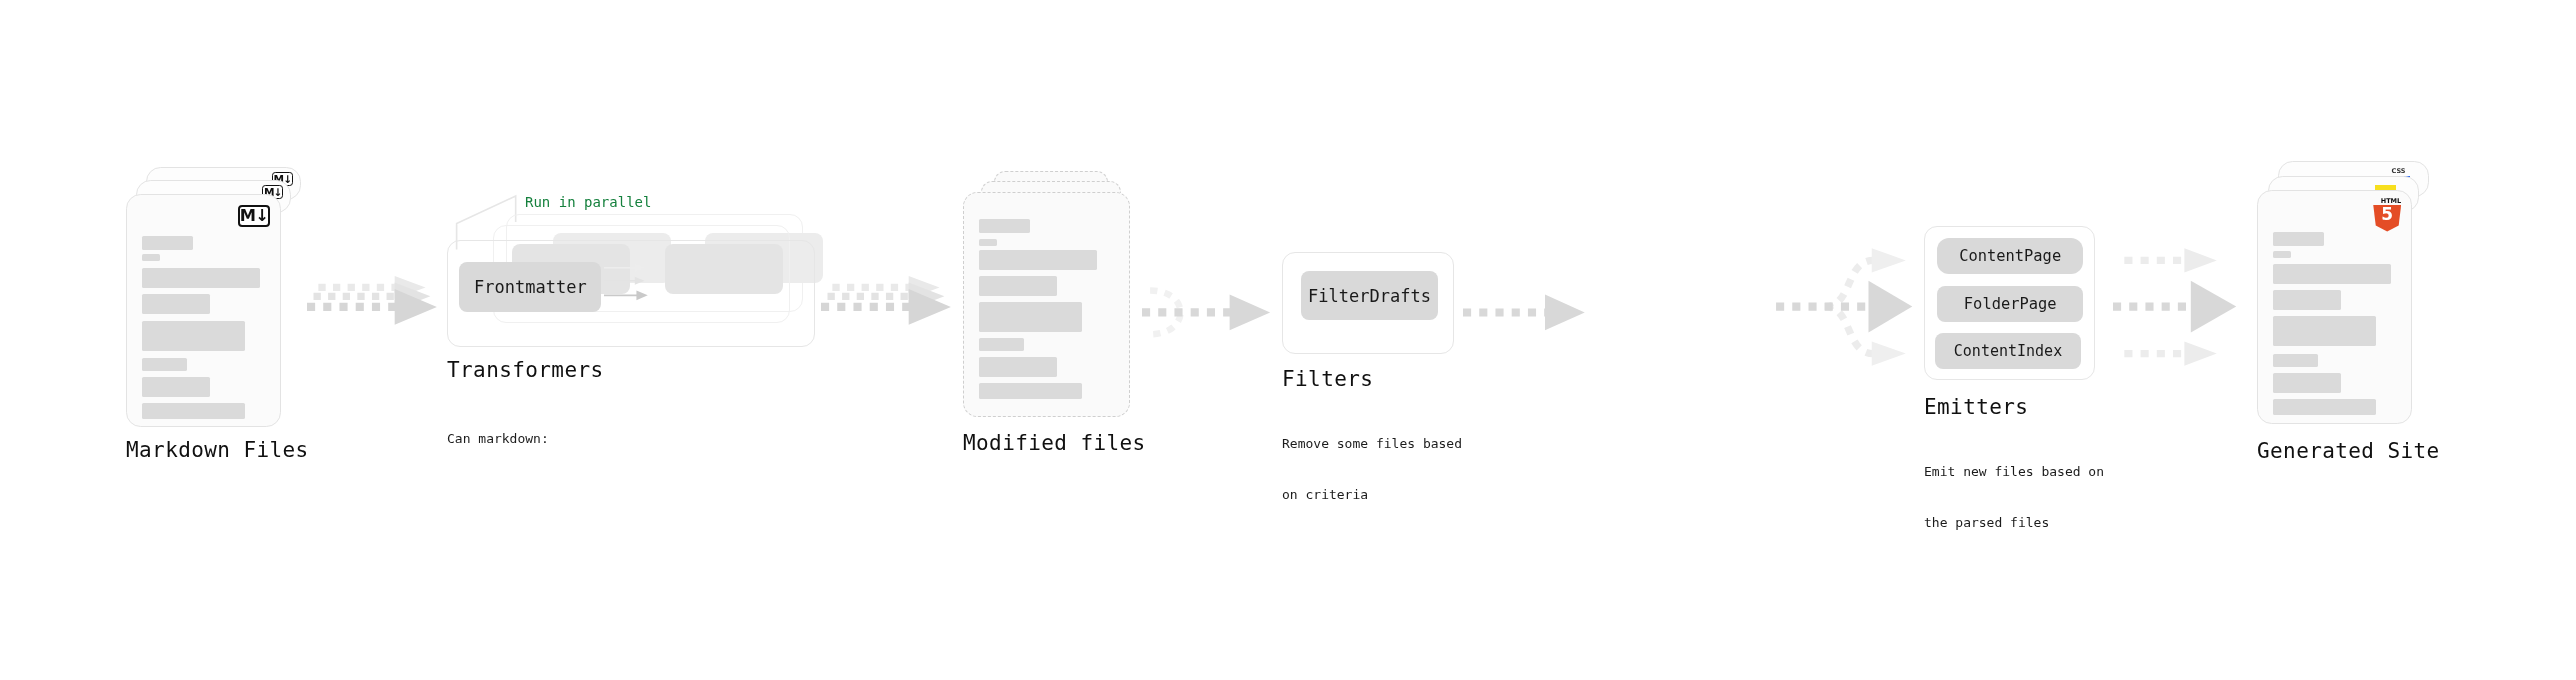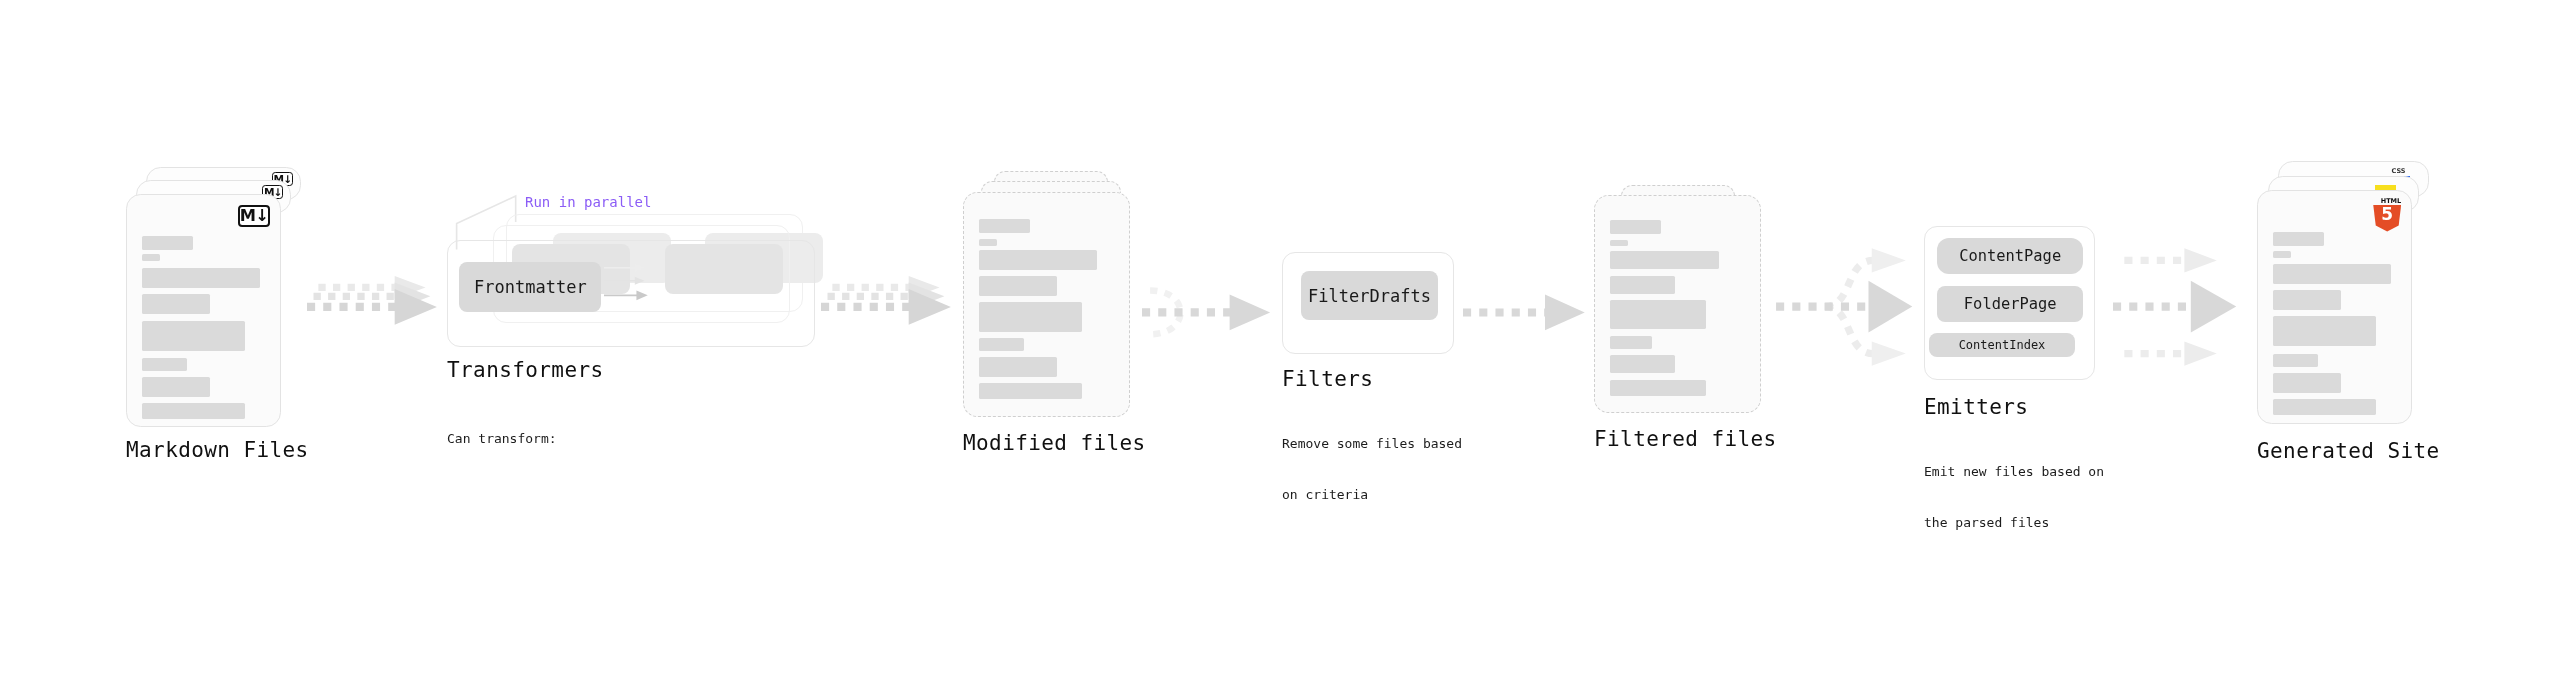--- a/index.html
+++ b/index.html
@@ -91,21 +91,21 @@
     position:absolute;white-space:nowrap;color:#101010;
     font-family:"DejaVu Sans Mono","Liberation Mono",monospace;
     font-size:21px;letter-spacing:0.4px;
   }
   .sub{
     position:absolute;color:#1c1c1c;
     font-family:"DejaVu Sans Mono","Liberation Mono",monospace;
     font-size:13px;line-height:17px;white-space:pre;
   }
   .paralabel{
-    position:absolute;color:#8b5cf6;white-space:nowrap;
+    position:absolute;color:#15803d;white-space:nowrap;
     font-family:"DejaVu Sans Mono","Liberation Mono",monospace;
     font-size:14px;
   }
   .bullets{margin:0;padding:0;list-style:none;}
   .bullets li{white-space:pre;}
 
   svg{display:block;overflow:visible;}
 </style>
 </head>
 <body>
@@ -189,21 +189,21 @@
         <g fill="#c9c9c9" stroke="#c9c9c9" stroke-width="2">
           <line x1="0" y1="42" x2="42" y2="42"></line>
           <polygon points="40,36 54,42 40,48" stroke="none"></polygon>
         </g>
       </svg>
     </div>
 
     <div class="title" style="left:0px;top:167px;">Transformers</div>
 
     <div class="sub" style="left:0px;top:205px;">
-      <div>Can transform:</div>
+      <div>Can markdown:</div>
     </div>
   </div>
 
   <div class="node" style="left:821px;top:276px;">
     <svg width="138" height="65" viewBox="0 0 170 80">
       <g stroke="#e9e9e9" stroke-width="9" stroke-dasharray="9 9" fill="#e9e9e9">
         <line x1="14" y1="14" x2="112" y2="14"></line>
         <polygon points="108,0 146,14 108,28" stroke="none"></polygon>
       </g>
       <g stroke="#e3e3e3" stroke-width="9" stroke-dasharray="9 9" fill="#e3e3e3">
@@ -260,59 +260,41 @@
 
   <div class="node" style="left:1463px;top:284px;">
     <svg width="138" height="65" viewBox="0 0 170 80">
       <g stroke="#d8d8d8" stroke-width="10" stroke-dasharray="10 10" fill="#d8d8d8">
         <line x1="0" y1="35" x2="105" y2="35"></line>
         <polygon points="101,13 150,35 101,57" stroke="none"></polygon>
       </g>
     </svg>
   </div>
 
-  <div class="node" style="left:1594px;top:185px;">
-    <div class="stack" style="width:171px;height:244px;">
-      <div class="card dashed" style="left:27px;top:0px;width:114px;height:31px;border-radius:11.4px;"></div>
-      <div class="card dashed" style="left:0px;top:9.8px;width:167px;height:218px;">
-        <div class="card-body">
-          <div class="bar" style="left:14.6px;top:24.4px;width:51px;height:14px;"></div>
-          <div class="bar" style="left:14.6px;top:44px;width:18px;height:6.5px;"></div>
-          <div class="bar" style="left:14.6px;top:55px;width:109px;height:18px;"></div>
-          <div class="bar" style="left:14.6px;top:80px;width:65px;height:18px;"></div>
-          <div class="bar" style="left:14.6px;top:104px;width:96px;height:29px;"></div>
-          <div class="bar" style="left:14.6px;top:140px;width:42px;height:13px;"></div>
-          <div class="bar" style="left:14.6px;top:159px;width:65px;height:18px;"></div>
-          <div class="bar" style="left:14.6px;top:184px;width:96px;height:16.3px;"></div>
-        </div>
-      </div>
-    </div>
-    <div class="title" style="left:0px;top:242px;">Filtered files</div>
-  </div>
 
   <div class="node" style="left:1776px;top:232px;">
     <svg width="142" height="150" viewBox="0 0 175 185">
       <path d="M60,92 C95,92 85,35 120,35" fill="none" stroke="#ececec" stroke-width="9" stroke-dasharray="10 10"></path>
       <path d="M60,92 C95,92 85,150 120,150" fill="none" stroke="#ececec" stroke-width="9" stroke-dasharray="10 10"></path>
       <g fill="#efefef">
         <polygon points="118,20 160,35 118,50"></polygon>
         <polygon points="118,135 160,150 118,165"></polygon>
       </g>
       <g stroke="#d8d8d8" stroke-width="10" stroke-dasharray="10 10" fill="#d8d8d8">
         <line x1="0" y1="92" x2="118" y2="92"></line>
         <polygon points="114,60 168,92 114,124" stroke="none"></polygon>
       </g>
     </svg>
   </div>
 
   <div class="node" style="left:1924px;top:226px;">
     <div class="group" style="left:0px;top:0px;width:171px;height:154px;">
       <div class="pill" style="left:12.2px;top:11.4px;width:146px;height:36px;font-size:15.4px;border-radius:12px;">ContentPage</div>
       <div class="pill" style="left:12.2px;top:59px;width:146px;height:36px;font-size:15.4px;">FolderPage</div>
-      <div class="pill" style="left:4px;top:106px;width:146px;height:24px;font-size:12px;">ContentIndex</div>
+      <div class="pill" style="left:10px;top:106px;width:146px;height:36px;font-size:15px;">ContentIndex</div>
     </div>
     <div class="title" style="left:0px;top:169px;">Emitters</div>
     <div class="sub" style="left:0px;top:203px;">
       <div>Emit new files based on</div>
       <div>the parsed files</div>
     </div>
   </div>
 
   <div class="node" style="left:2113px;top:232px;">
     <svg width="150" height="150" viewBox="0 0 185 185">

